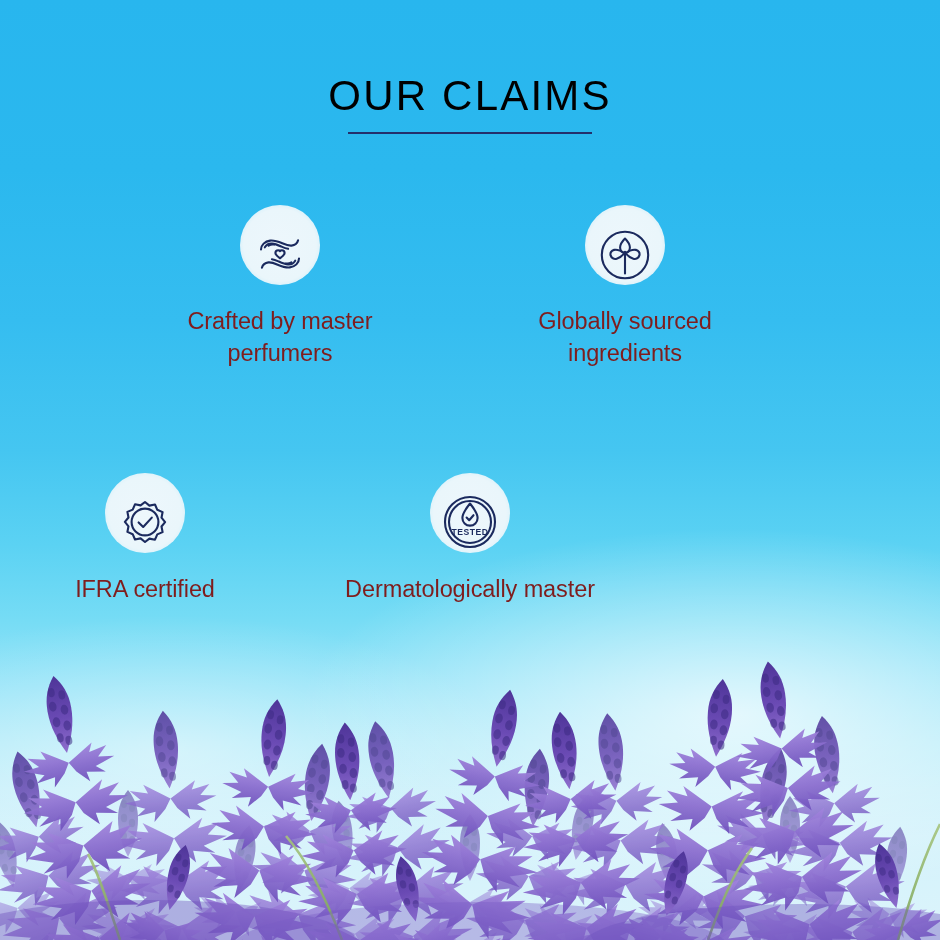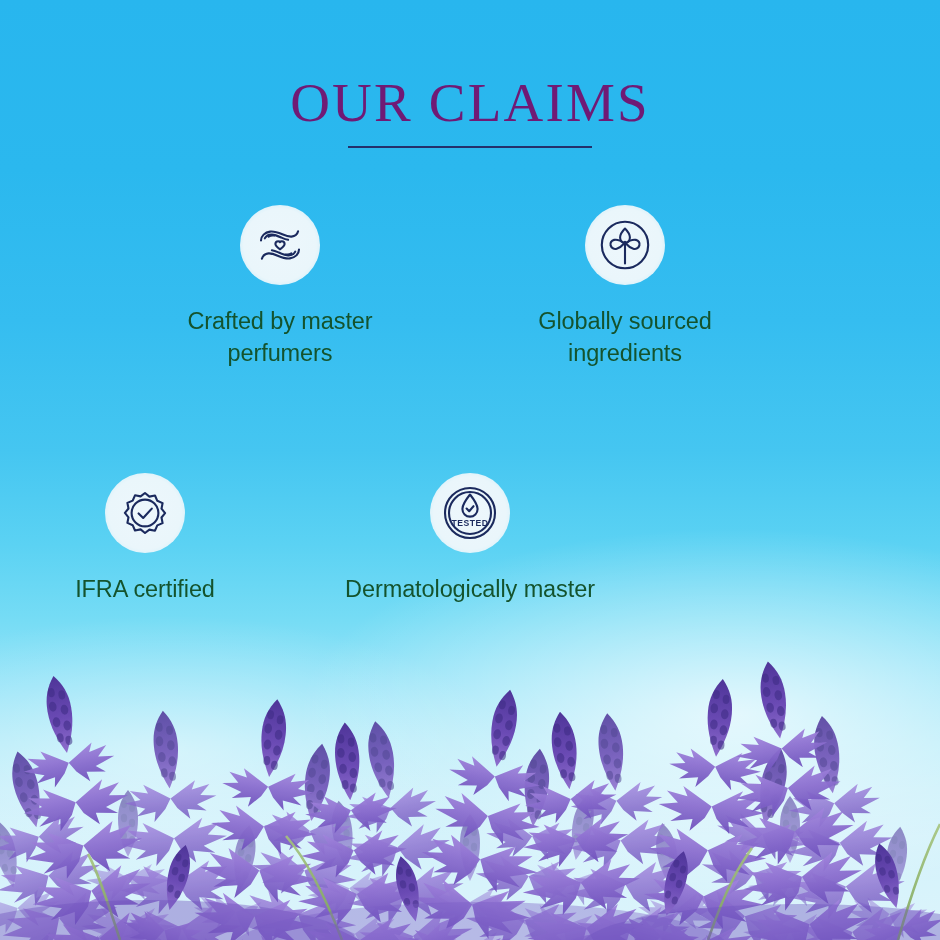--- a/index.html
+++ b/index.html
@@ -42,24 +42,24 @@
   }
 
   
   .heading-wrap {
     position: absolute;
     top: 74px;
     left: 0; right: 0;
     text-align: center;
   }
   .heading {
-    font-family: Liberation Serif, serif;
-    font-size: 55px;
+    font-family: Liberation Sans, sans-serif;
+    font-size: 42px;
     letter-spacing: 2.2px;
-    color: #701a75;
+    color: #000000;
     line-height: 1.05;
     font-weight: 400;
   }
   .heading-rule {
     width: 244px;
     height: 2px;
     background: #24306b;
     margin: 14px auto 0 auto;
   }
 
@@ -69,29 +69,29 @@
     text-align: center;
   }
   .badge {
     width: 80px;
     height: 80px;
     margin: 0 auto;
     border-radius: 50%;
     background: radial-gradient(circle at 50% 50%,
         #edf7fc 0%, #eaf6fb 64%, rgba(234,246,251,0.82) 84%, rgba(234,246,251,0.0) 100%);
     display: flex;
-    align-items: center;
+    align-items: flex-end;
     justify-content: center;
   }
   .badge svg { display: block; }
   .claim-label {
     margin-top: 20px;
     font-size: 23.5px;
     line-height: 1.38;
-    color: #14532d;
+    color: #7f1d1d;
     letter-spacing: -0.1px;
     white-space: pre-line;
   }
 
   
   #claim-0 { left: 160px; top: 205px; width: 240px; }
   #claim-1 { left: 505px; top: 205px; width: 240px; }
   
   #claim-2 { left: 25px;  top: 473px; width: 240px; }
   #claim-3 { left: 310px; top: 473px; width: 320px; }

